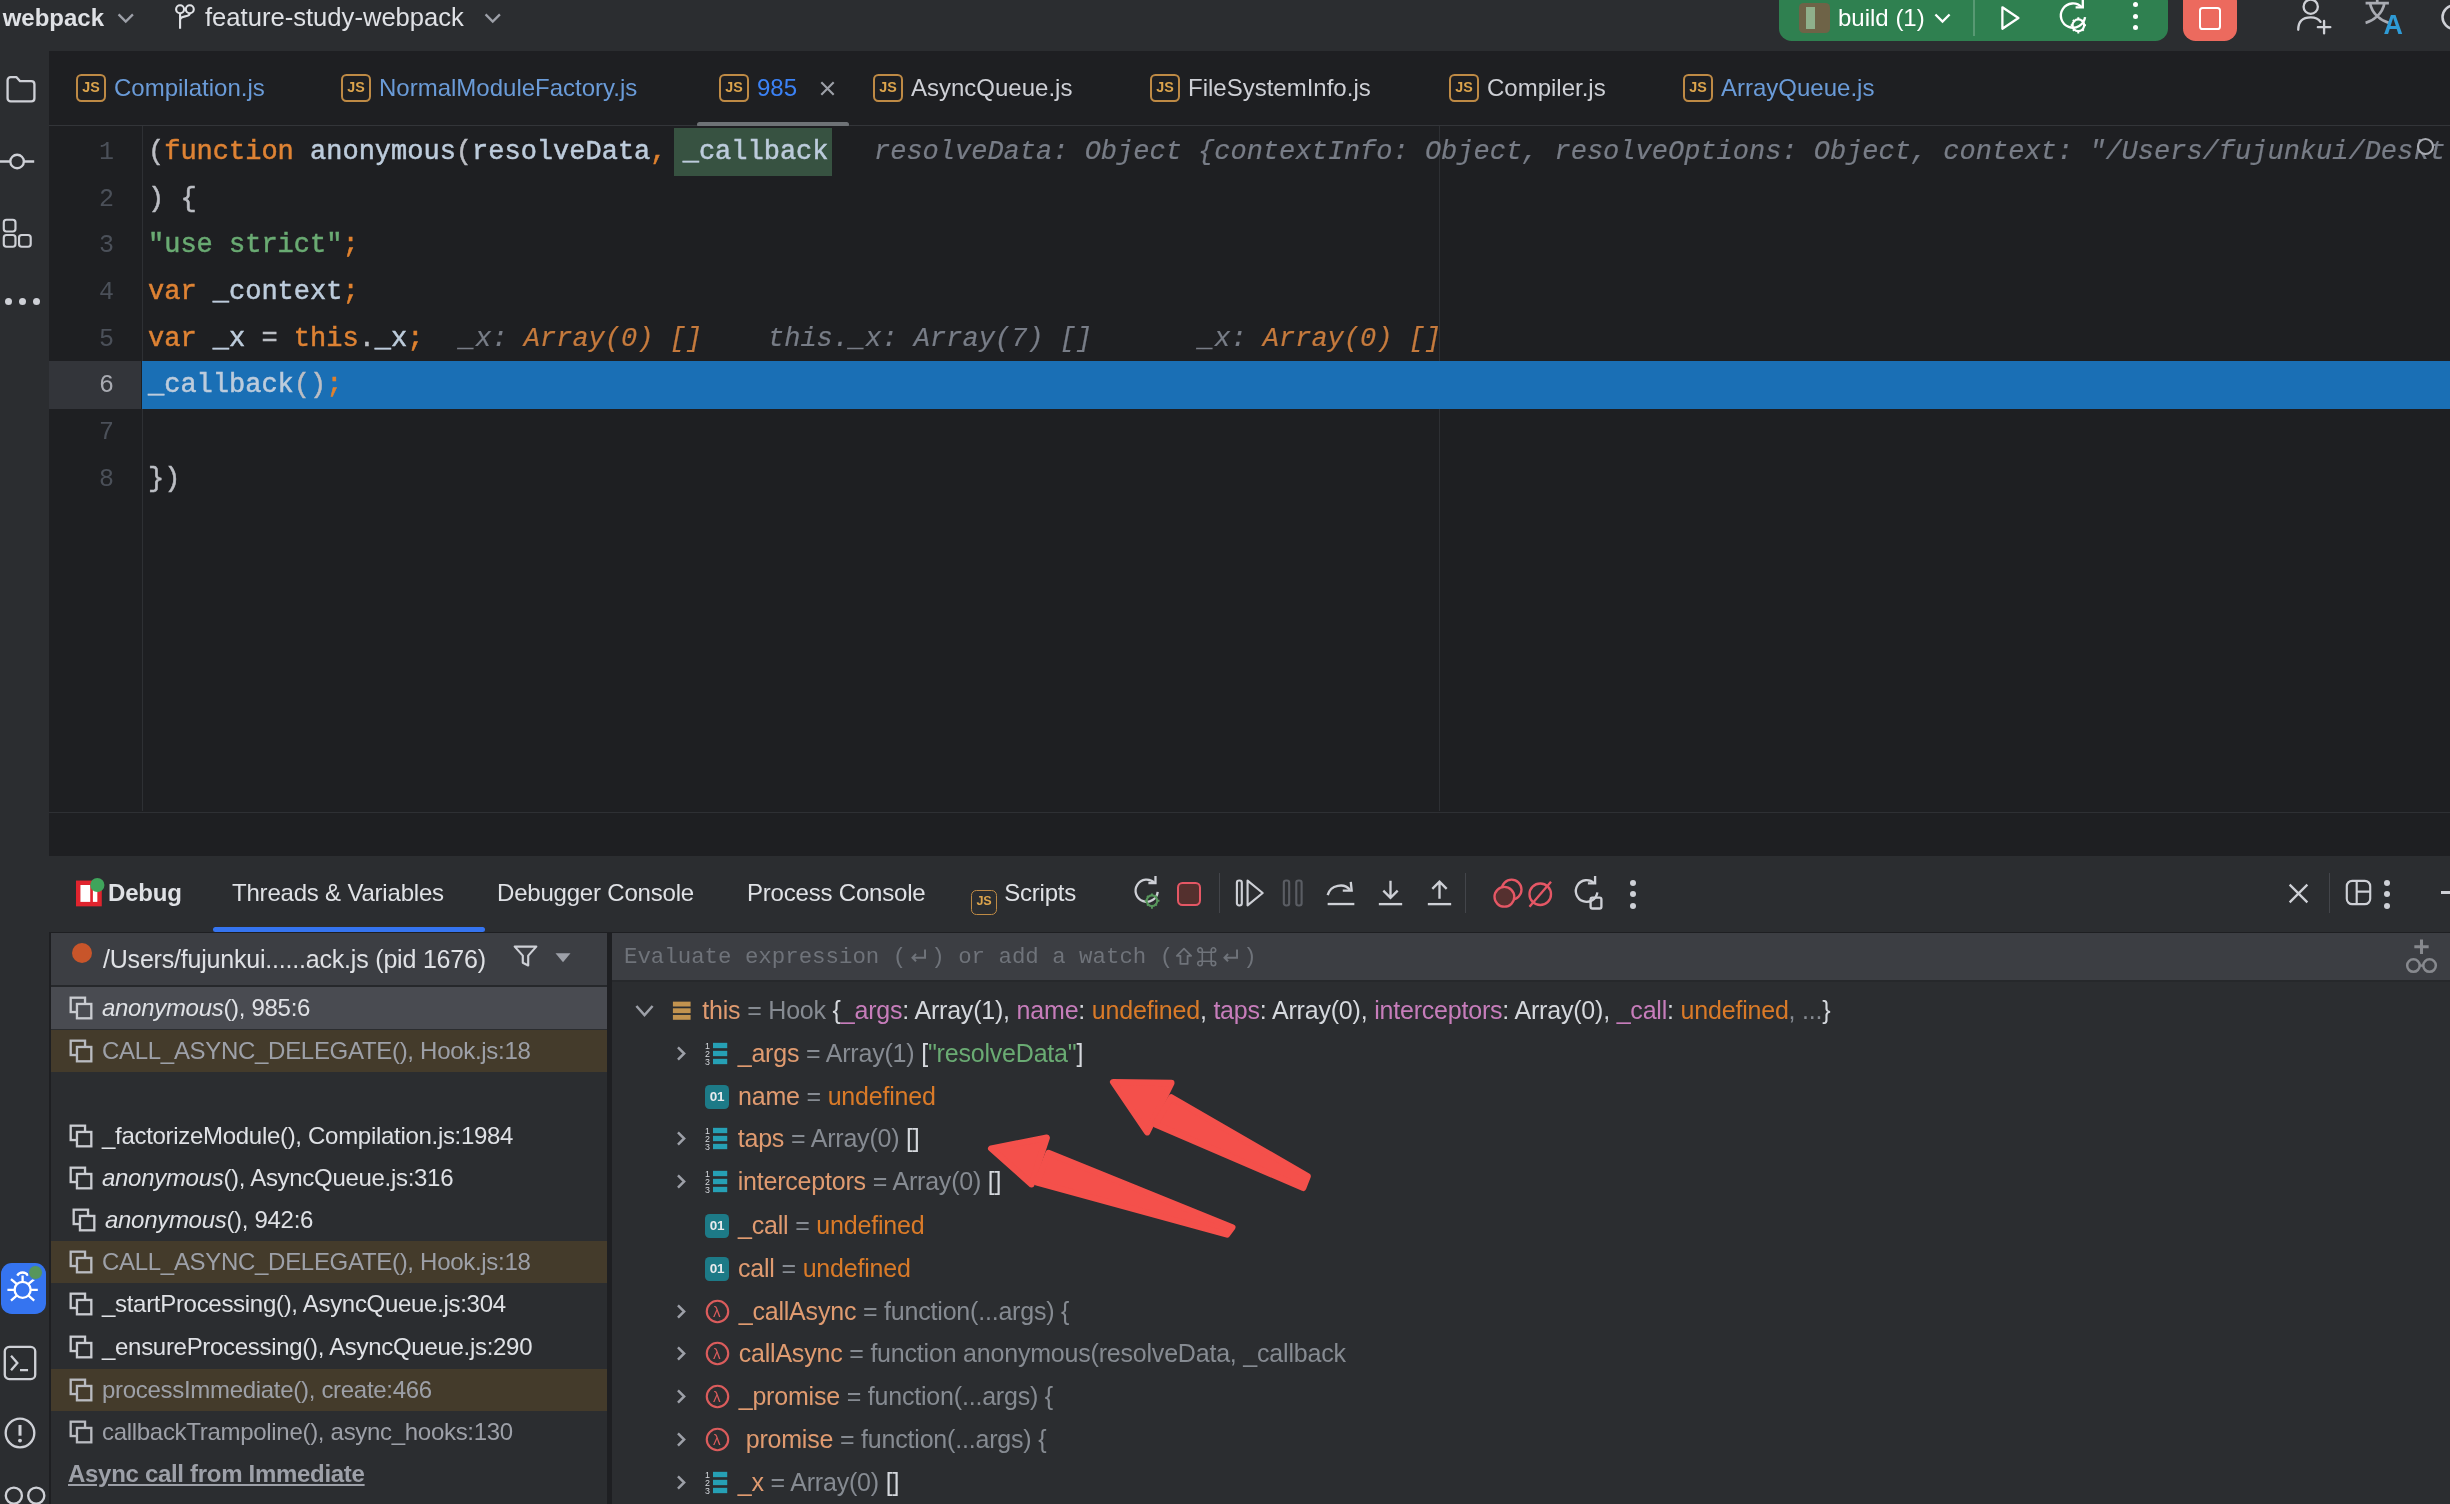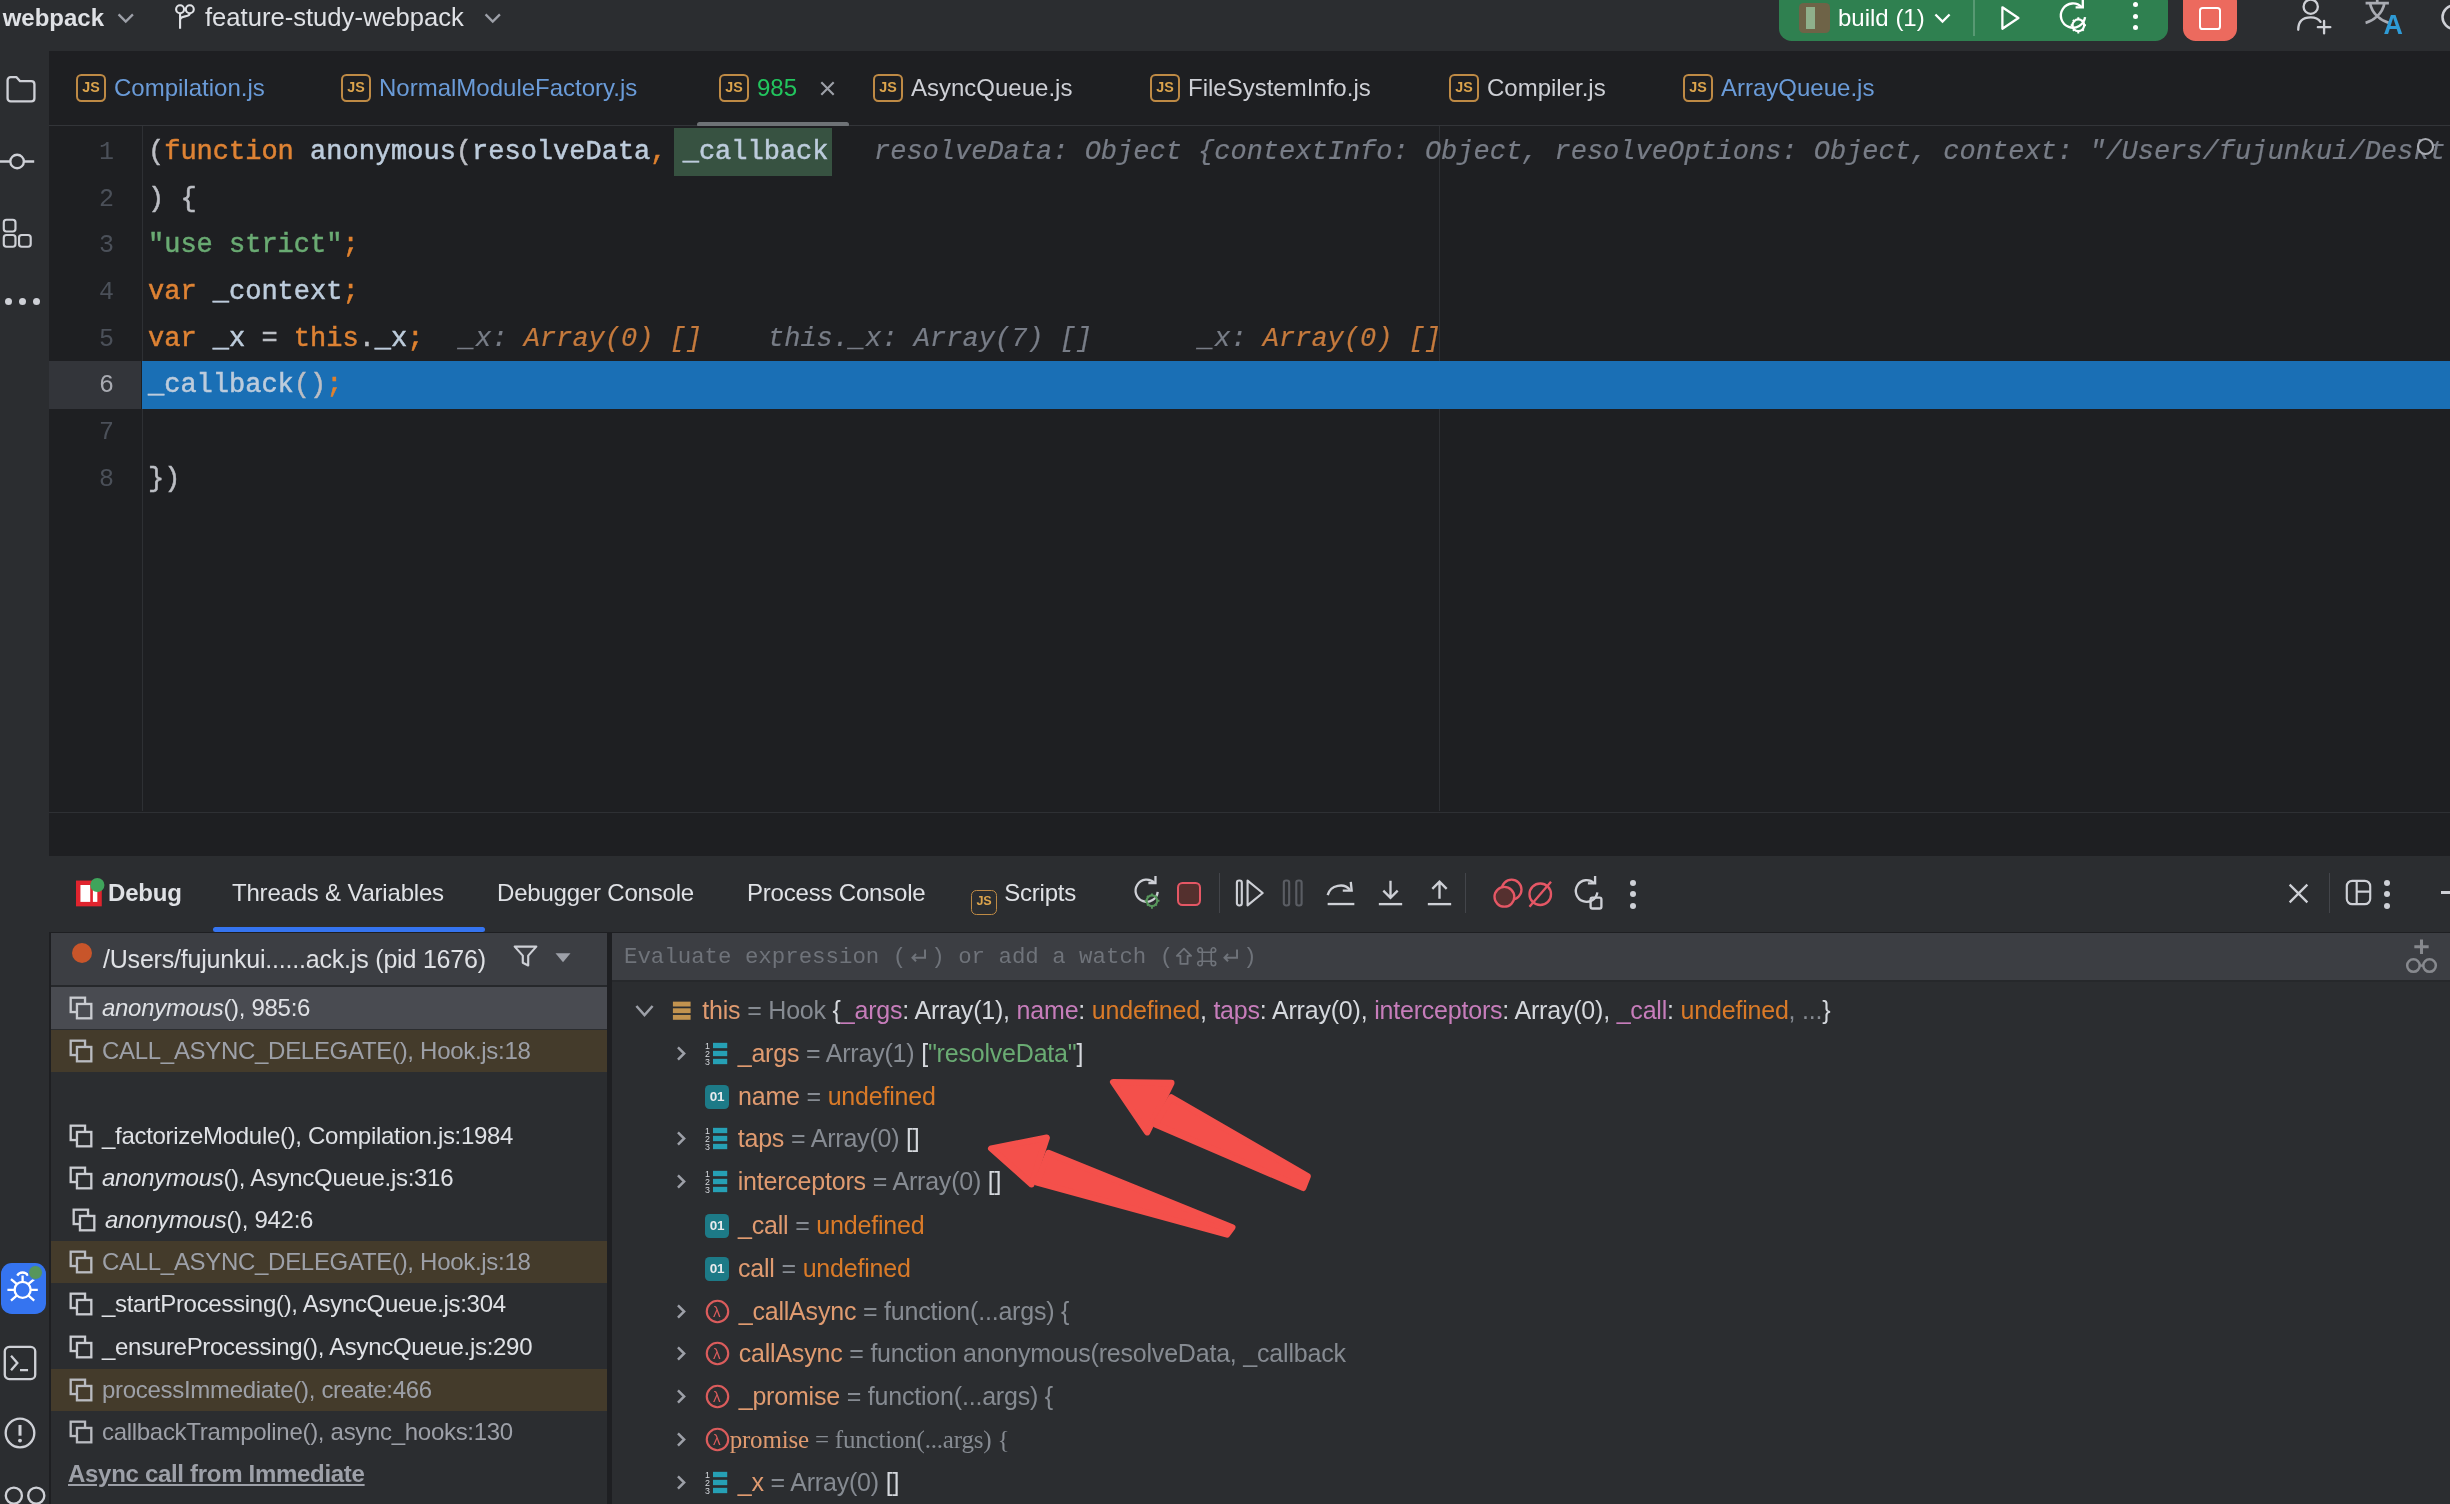--- a/index.html
+++ b/index.html
@@ -128,21 +128,21 @@
   <div class="tab" style="left:76px;">
       <span class="jsbadge">JS</span>
       <span class="tabblue">Compilation.js</span>
     </div>
   <div class="tab" style="left:341px;">
       <span class="jsbadge">JS</span>
       <span class="tabblue">NormalModuleFactory.js</span>
     </div>
   <div class="tab" style="left:719px;">
       <span class="jsbadge">JS</span>
-      <span style="color:#22c55e;">985</span>
+      <span style="color:#3b82f6;">985</span>
     <svg style="margin-left:19px;" width="23" height="23" viewBox="0 0 26 26">
         <path d="M6 6 L20 20 M20 6 L6 20" stroke="#9DA0A8" stroke-width="2.4"></path>
       </svg>
   </div>
   <div class="tab" style="left:873px;">
       <span class="jsbadge">JS</span>
       <span>AsyncQueue.js</span>
     </div>
   <div class="tab" style="left:1150px;">
       <span class="jsbadge">JS</span>
@@ -518,21 +518,21 @@
     <span style="margin-left:9px;"><span class="vn">_promise</span><span class="vg"> = function(...args) {</span></span>
   </div>
   <div class="vrow" style="left:616px;top:1418px;">
     <svg style="margin-left:54px;" width="23" height="23" viewBox="0 0 26 26">
         <path d="M6 8 L13 15 L6 22" stroke="#9DA0A8" stroke-width="2.8" fill="none" transform="translate(3,-2)"></path>
       </svg>
     <svg style="margin-left:11.7px;font-size:28px" width="25" height="25" viewBox="0 0 28 28">
         <circle cx="14" cy="14" r="12" stroke="#DB5C5C" stroke-width="2.4" fill="none"></circle>
         <text x="9" y="20" font-size="17" fill="#DB5C5C" font-family="Liberation Sans">λ</text>
       </svg>
-    <span style="margin-left:0;font-family:Liberation Serif, serif;"><span class="vn">promise</span><span class="vg"> = function(...args) {</span></span>
+    <span style="margin-left:16px;"><span class="vn">promise</span><span class="vg"> = function(...args) {</span></span>
   </div>
   <div class="vrow" style="left:616px;top:1461px;">
     <svg style="margin-left:54px;" width="23" height="23" viewBox="0 0 26 26">
         <path d="M6 8 L13 15 L6 22" stroke="#9DA0A8" stroke-width="2.8" fill="none" transform="translate(3,-2)"></path>
       </svg>
     <svg style="margin-left:11.7px;font-size:28px" width="24" height="25" viewBox="0 0 27 28">
         <text x="0" y="9" font-size="10" fill="#D5D8DD" font-family="Liberation Sans">1</text>
         <text x="0" y="18" font-size="10" fill="#D5D8DD" font-family="Liberation Sans">2</text>
         <text x="0" y="27" font-size="10" fill="#D5D8DD" font-family="Liberation Sans">3</text>
         <rect x="9" y="2" width="16" height="6" fill="#26A0B5"></rect>

